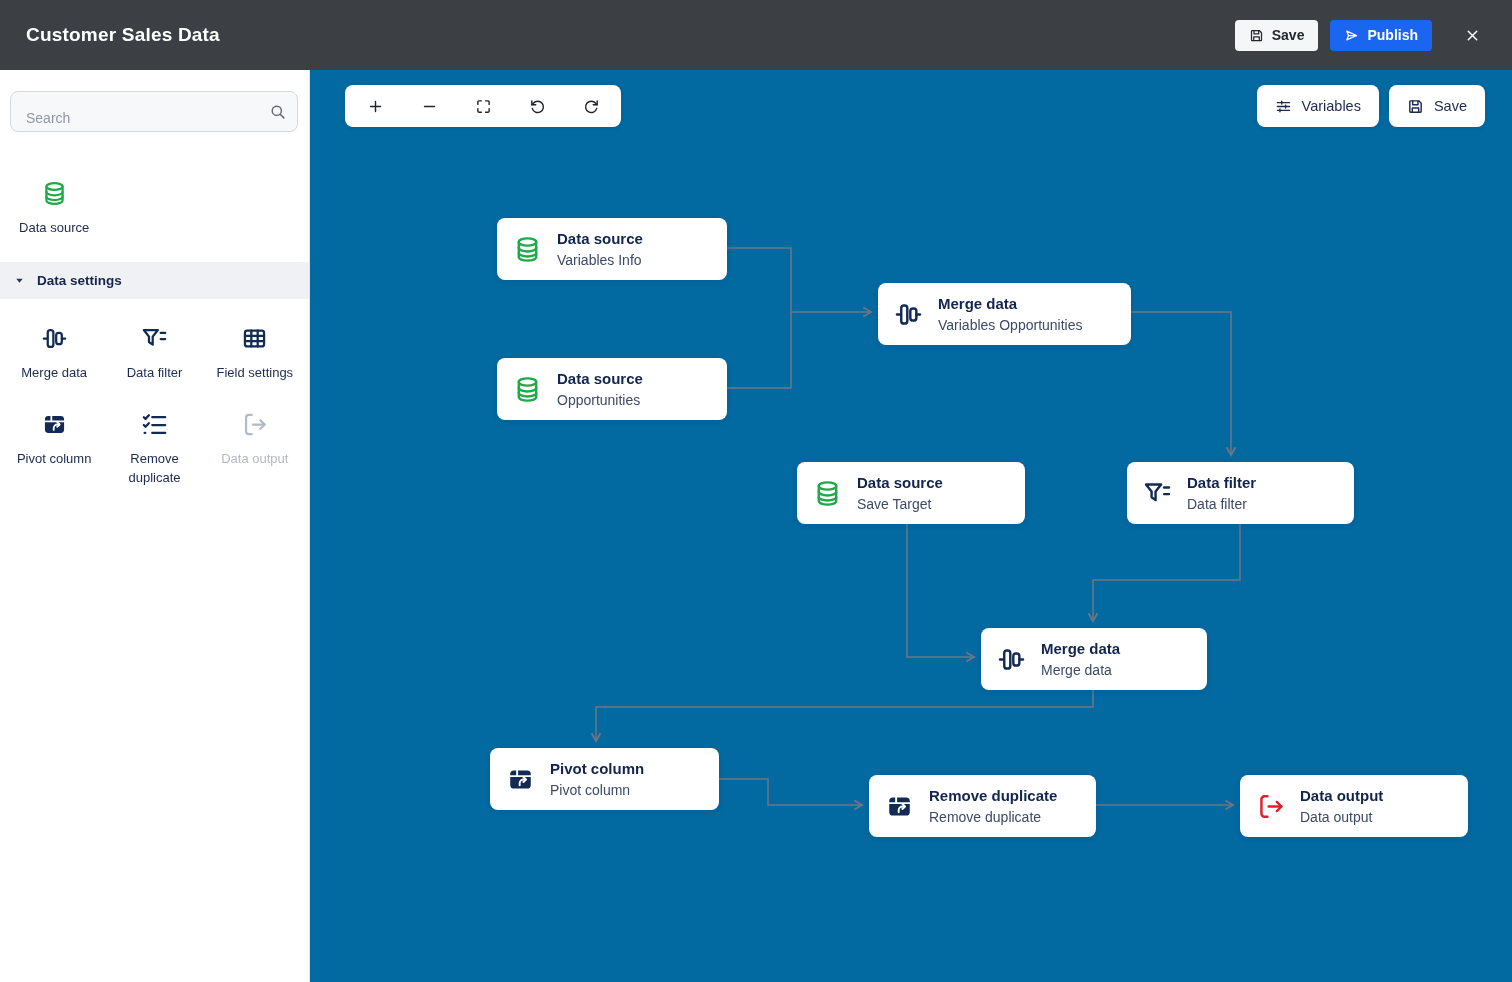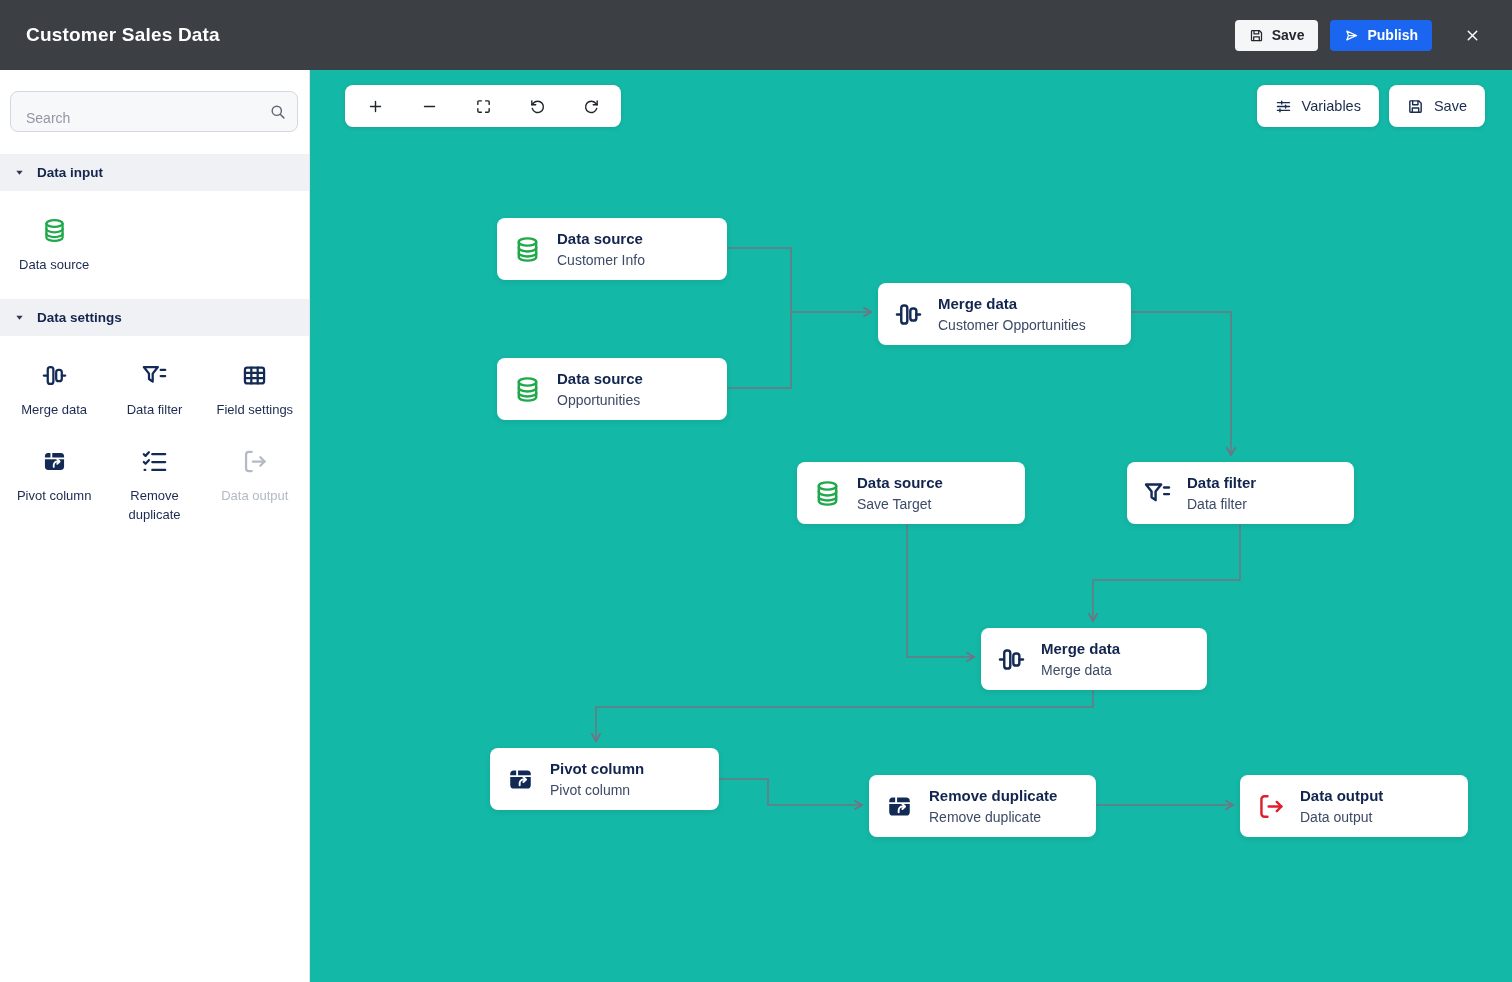--- a/index.html
+++ b/index.html
@@ -33,21 +33,21 @@
   .band-label { font-size:13.5px; font-weight:700; color:#16254F; }
   .tile-grid { display:grid; grid-template-columns:repeat(3,1fr); padding:8px 4px 14px 4px; }
   .tile { display:flex; flex-direction:column; align-items:center; gap:12px;
     padding:18px 2px 10px 2px; cursor:grab; }
   .tile-icon { width:27px; height:27px; display:inline-flex; }
   .tile-label { font-size:13px; color:#1B2A50; text-align:center; line-height:1.45; max-width:92px; }
   .tile.disabled { cursor:default; }
   .tile.disabled .tile-label { color:#B3BAC4; }
 
   
-  .canvas { position:absolute; left:310px; top:70px; right:0; bottom:0; background:#14b8a6; }
+  .canvas { position:absolute; left:310px; top:70px; right:0; bottom:0; background:#0369a1; }
   .edge-layer { position:absolute; left:0; top:0; pointer-events:none; }
   .canvas-toolbar { position:absolute; left:35px; top:15px; height:42px; width:276px;
     background:#FFFFFF; border-radius:8px; box-shadow:0 1px 4px rgba(16,24,40,.12);
     display:flex; align-items:center; justify-content:space-between; padding:0 20px; z-index:5; }
   .tb { width:20px; height:20px; background:none; border:none; cursor:pointer; color:#20242C;
     display:inline-flex; align-items:center; justify-content:center; }
   .tb svg { width:17px; height:17px; }
   .canvas-actions { position:absolute; right:27px; top:15px; display:flex; gap:10px; z-index:5; }
   .pill-btn { height:42px; background:#FFFFFF; border:none; border-radius:8px;
     box-shadow:0 1px 4px rgba(16,24,40,.12); display:inline-flex; align-items:center; gap:10px;
@@ -100,28 +100,20 @@
   <div class="search-wrap">
     <input class="search-input" type="text" placeholder="Search" style="">
     <span class="search-icon">
       <svg viewBox="0 0 24 24" fill="none" stroke="currentColor" stroke-width="2" stroke-linecap="round">
           <circle cx="11" cy="11" r="6.5"></circle>
           <path d="M15.8 15.8 21 21"></path>
         </svg>
     </span>
   </div>
   <div id="sidebar-sections">
-      <div class="side-band">
-        <span class="band-caret">
-          <svg viewBox="0 0 24 24" width="100%" height="100%">
-            <path d="M5 8h14l-7 9z" fill="currentColor"></path>
-          </svg>
-        </span>
-        <span class="band-label">Data input</span>
-      </div>
       <div class="tile-grid">
         <div class="tile">
           <span class="tile-icon" style="color:#1FA94A">
             <svg viewBox="0 0 24 24" fill="none" stroke="currentColor" stroke-width="2" stroke-linecap="round" stroke-linejoin="round" width="100%" height="100%">
               <ellipse cx="12" cy="5.8" rx="7.2" ry="3"></ellipse>
               <path d="M4.8 5.8v12.4c0 1.66 3.22 3 7.2 3s7.2-1.34 7.2-3V5.8"></path>
               <path d="M4.8 10.6c0 1.66 3.22 3 7.2 3s7.2-1.34 7.2-3"></path>
               <path d="M4.8 14.8c0 1.66 3.22 3 7.2 3s7.2-1.34 7.2-3"></path>
             </svg>
           </span>
@@ -291,21 +283,21 @@
         <span class="node-icon" style="color:#1FA94A">
           <svg viewBox="0 0 24 24" fill="none" stroke="currentColor" stroke-width="2" stroke-linecap="round" stroke-linejoin="round" width="100%" height="100%">
             <ellipse cx="12" cy="5.8" rx="7.2" ry="3"></ellipse>
             <path d="M4.8 5.8v12.4c0 1.66 3.22 3 7.2 3s7.2-1.34 7.2-3V5.8"></path>
             <path d="M4.8 10.6c0 1.66 3.22 3 7.2 3s7.2-1.34 7.2-3"></path>
             <path d="M4.8 14.8c0 1.66 3.22 3 7.2 3s7.2-1.34 7.2-3"></path>
           </svg>
         </span>
         <span class="node-text">
           <span class="node-title" style="display:block">Data source</span>
-          <span class="node-subtitle" style="display:block">Customer Info</span>
+          <span class="node-subtitle" style="display:block">Variables Info</span>
         </span>
       </div>
       <div class="node" style="left: 187px; top: 288px; width: 230px; min-height: 60px;">
         <span class="node-icon" style="color:#1FA94A">
           <svg viewBox="0 0 24 24" fill="none" stroke="currentColor" stroke-width="2" stroke-linecap="round" stroke-linejoin="round" width="100%" height="100%">
             <ellipse cx="12" cy="5.8" rx="7.2" ry="3"></ellipse>
             <path d="M4.8 5.8v12.4c0 1.66 3.22 3 7.2 3s7.2-1.34 7.2-3V5.8"></path>
             <path d="M4.8 10.6c0 1.66 3.22 3 7.2 3s7.2-1.34 7.2-3"></path>
             <path d="M4.8 14.8c0 1.66 3.22 3 7.2 3s7.2-1.34 7.2-3"></path>
           </svg>
@@ -319,21 +311,21 @@
         <span class="node-icon" style="color:#122A54">
           <svg viewBox="0 0 24 24" fill="none" stroke="currentColor" stroke-width="2" stroke-linecap="round" stroke-linejoin="round" width="100%" height="100%">
             <path d="M2.5 12h3"></path>
             <rect x="6" y="4.5" width="5" height="15" rx="2.2"></rect>
             <rect x="13.5" y="7" width="5" height="10" rx="2.2"></rect>
             <path d="M18.5 12h3"></path>
           </svg>
         </span>
         <span class="node-text">
           <span class="node-title" style="display:block">Merge data</span>
-          <span class="node-subtitle" style="display:block">Customer Opportunities</span>
+          <span class="node-subtitle" style="display:block">Variables Opportunities</span>
         </span>
       </div>
       <div class="node" style="left: 487px; top: 392px; width: 228px; min-height: 60px;">
         <span class="node-icon" style="color:#1FA94A">
           <svg viewBox="0 0 24 24" fill="none" stroke="currentColor" stroke-width="2" stroke-linecap="round" stroke-linejoin="round" width="100%" height="100%">
             <ellipse cx="12" cy="5.8" rx="7.2" ry="3"></ellipse>
             <path d="M4.8 5.8v12.4c0 1.66 3.22 3 7.2 3s7.2-1.34 7.2-3V5.8"></path>
             <path d="M4.8 10.6c0 1.66 3.22 3 7.2 3s7.2-1.34 7.2-3"></path>
             <path d="M4.8 14.8c0 1.66 3.22 3 7.2 3s7.2-1.34 7.2-3"></path>
           </svg>

